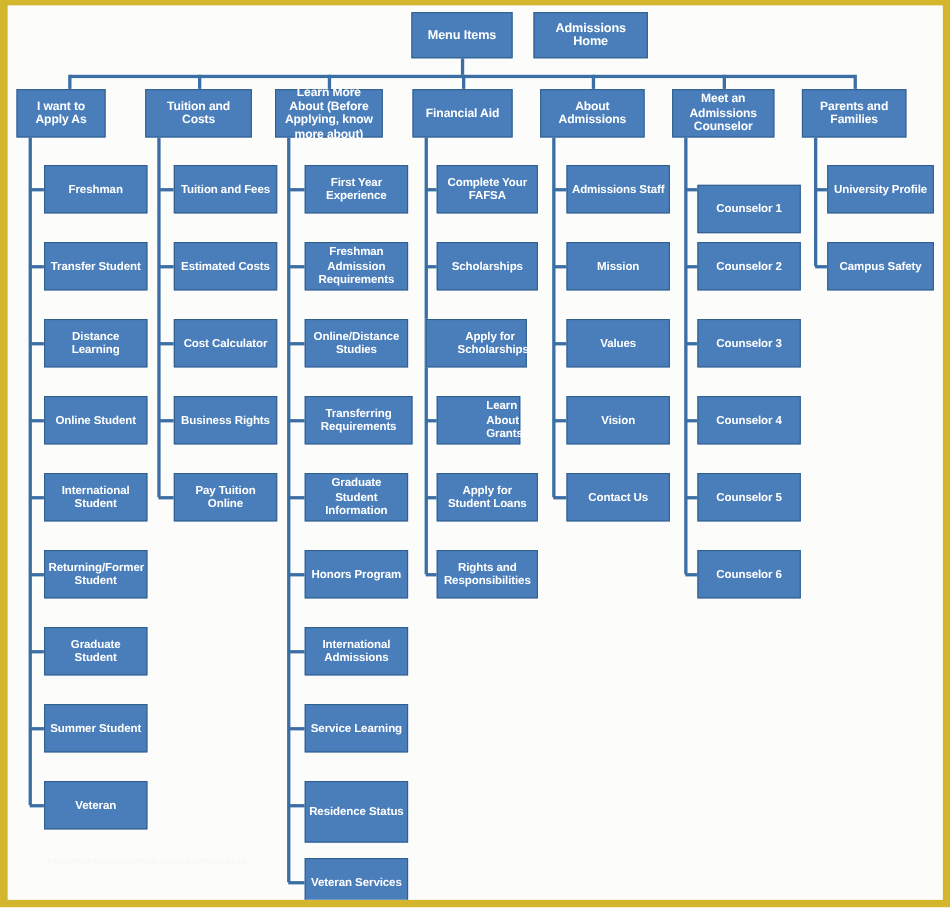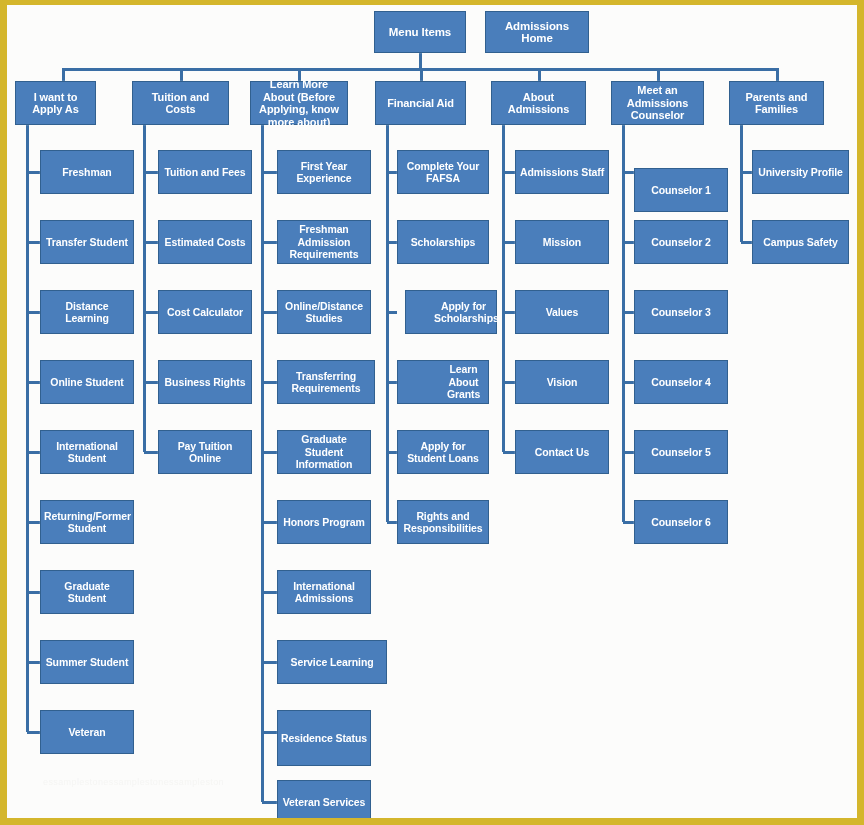--- a/index.html
+++ b/index.html
@@ -214,42 +214,42 @@
       </div>
       <div class="node leaf" style="left:270px;top:425px;width:94px;height:44px;">
         <span>Graduate Student Information</span>
       </div>
       <div class="node leaf" style="left:270px;top:495px;width:94px;height:44px;">
         <span>Honors Program</span>
       </div>
       <div class="node leaf" style="left:270px;top:565px;width:94px;height:44px;">
         <span>International Admissions</span>
       </div>
-      <div class="node leaf" style="left:270px;top:635px;width:110px;height:44px;justify-content:center;">
+      <div class="node leaf" style="left:270px;top:635px;width:94px;height:44px;justify-content:center;">
         <span>Service Learning</span>
       </div>
       <div class="node leaf" style="left:270px;top:705px;width:94px;height:56px;">
         <span>Residence Status</span>
       </div>
       <div class="node leaf" style="left:270px;top:775px;width:94px;height:44px;">
         <span>Veteran Services</span>
       </div>
       <div class="node lvl1" style="left:368px;top:76px;width:91px;height:44px;">
         <span>Financial Aid</span>
       </div>
       <div class="node leaf" style="left:390px;top:145px;width:92px;height:44px;">
         <span>Complete Your FAFSA</span>
       </div>
       <div class="node leaf" style="left:390px;top:215px;width:92px;height:44px;">
         <span>Scholarships</span>
       </div>
-      <div class="node leaf" style="left:398px;top:285px;width:92px;height:44px;padding-left:28px;">
+      <div class="node leaf" style="left:380px;top:285px;width:92px;height:44px;padding-left:28px;">
         <span>Apply for Scholarships</span>
       </div>
-      <div class="node leaf" style="left:390px;top:355px;width:92px;height:44px;padding-left:44px;">
+      <div class="node leaf" style="left:390px;top:355px;width:76px;height:44px;padding-left:44px;">
         <span>Learn About  Grants</span>
       </div>
       <div class="node leaf" style="left:390px;top:425px;width:92px;height:44px;">
         <span>Apply for Student Loans</span>
       </div>
       <div class="node leaf" style="left:390px;top:495px;width:92px;height:44px;">
         <span>Rights and Responsibilities</span>
       </div>
       <div class="node lvl1" style="left:484px;top:76px;width:95px;height:44px;">
         <span>About Admissions</span>

